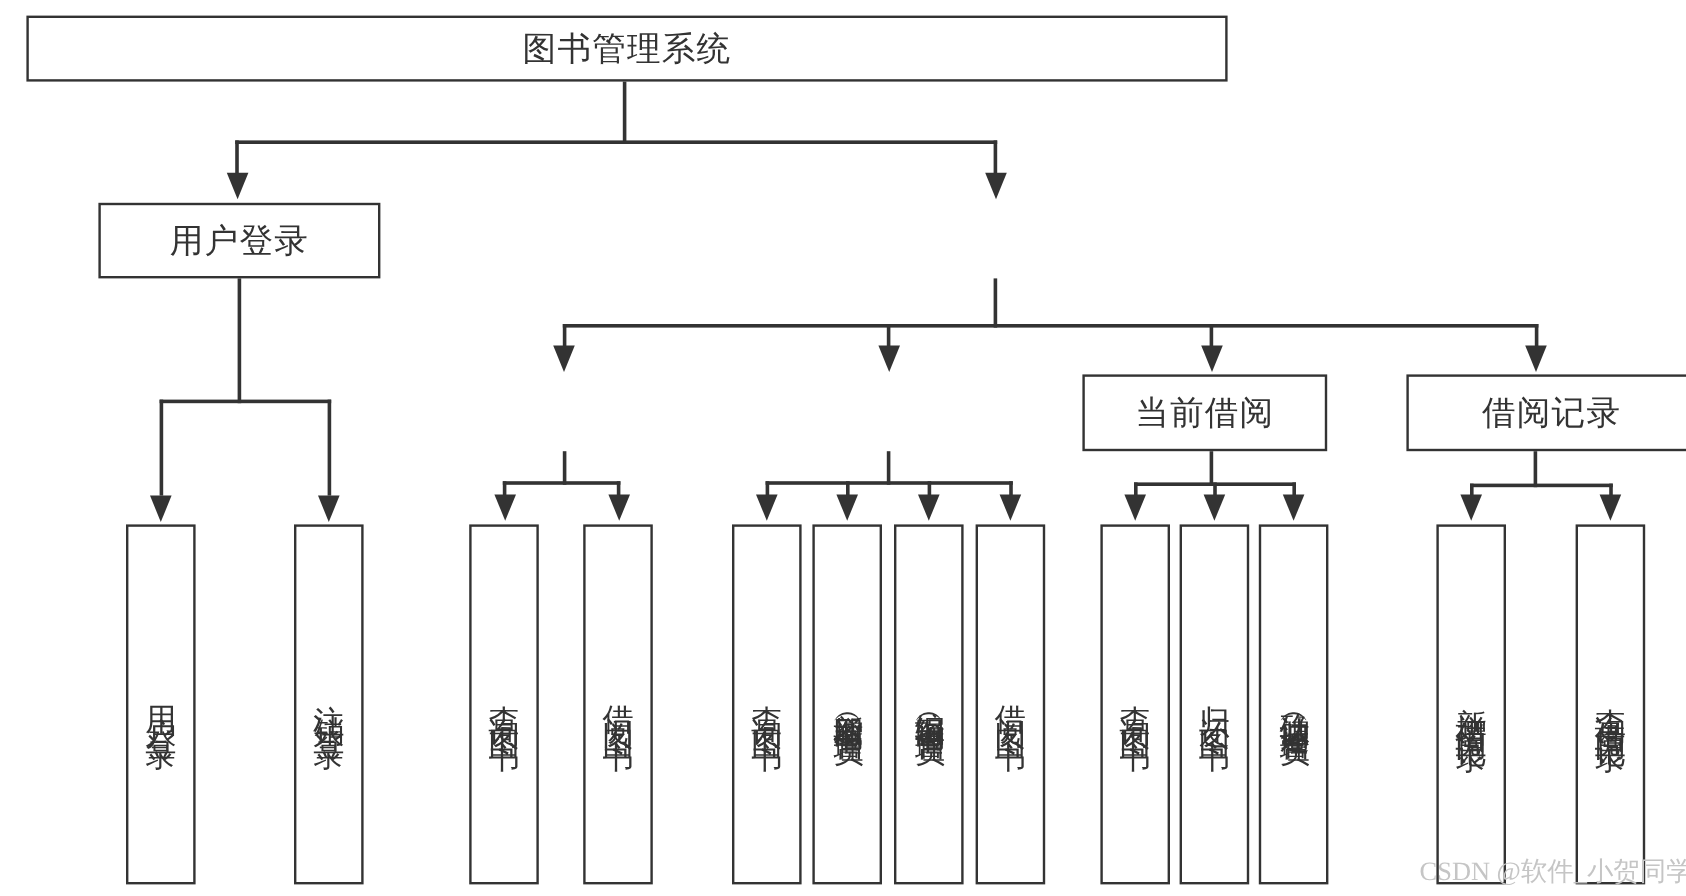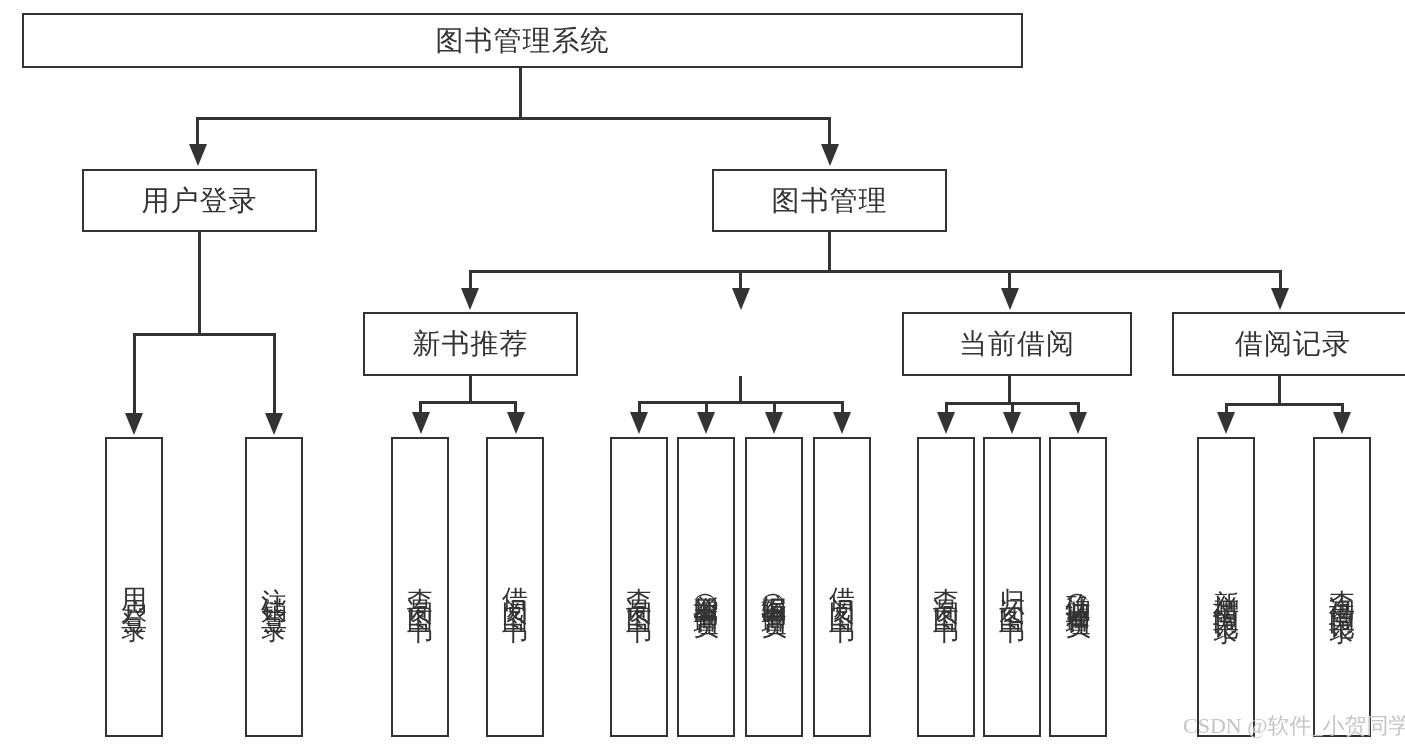--- a/index.html
+++ b/index.html
@@ -46,46 +46,40 @@
   <div class="line" style="left:518.5px;top:68px;width:3px;height:51px"></div>
   <div class="line" style="left:196px;top:117px;width:635px;height:3px"></div>
   <div class="line" style="left:196px;top:117px;width:3px;height:30px"></div>
   <div class="arrow" style="left:188.5px;top:144px"></div>
   <div class="line" style="left:828px;top:117px;width:3px;height:30px"></div>
   <div class="arrow" style="left:820.5px;top:144px"></div>
 
   <div class="box" style="left:82px;top:169px;width:235px;height:63px">
     <span class="label">用户登录</span>
   </div>
-  <div class="box" style="left:712px;top:169px;width:235px;height:63px">
-    <span class="label">图书管理</span>
-  </div>
 
   <div class="line" style="left:197.5px;top:232px;width:3px;height:104px"></div>
   <div class="line" style="left:132.5px;top:333px;width:143px;height:3px"></div>
   <div class="line" style="left:132.5px;top:333px;width:3px;height:80px"></div>
   <div class="arrow" style="left:125px;top:413px"></div>
   <div class="line" style="left:272.5px;top:333px;width:3px;height:80px"></div>
   <div class="arrow" style="left:265px;top:413px"></div>
 
   <div class="line" style="left:828px;top:232px;width:3px;height:41px"></div>
   <div class="line" style="left:468.5px;top:270px;width:813px;height:3px"></div>
   <div class="line" style="left:468.5px;top:270px;width:3px;height:20px"></div>
   <div class="arrow" style="left:461px;top:288px"></div>
   <div class="line" style="left:739px;top:270px;width:3px;height:20px"></div>
   <div class="arrow" style="left:731.5px;top:288px"></div>
   <div class="line" style="left:1008px;top:270px;width:3px;height:20px"></div>
   <div class="arrow" style="left:1000.5px;top:288px"></div>
   <div class="line" style="left:1278.5px;top:270px;width:3px;height:20px"></div>
   <div class="arrow" style="left:1271px;top:288px"></div>
 
-  <div class="box" style="left:363px;top:312px;width:215px;height:64px">
-    <span class="label">新书推荐</span>
-  </div>
-  <div class="box" style="left:902px;top:312px;width:230px;height:64px">
+  <div class="box" style="left:902px;top:312px;width:204px;height:64px">
     <span class="label">当前借阅</span>
   </div>
   <div class="box" style="left:1172px;top:312px;width:242px;height:64px">
     <span class="label">借阅记录</span>
   </div>
 
   <div class="line" style="left:469px;top:376px;width:3px;height:28px"></div>
   <div class="line" style="left:419px;top:401px;width:98px;height:3px"></div>
   <div class="line" style="left:419px;top:401px;width:3px;height:13px"></div>
   <div class="arrow" style="left:411.5px;top:412px"></div>

